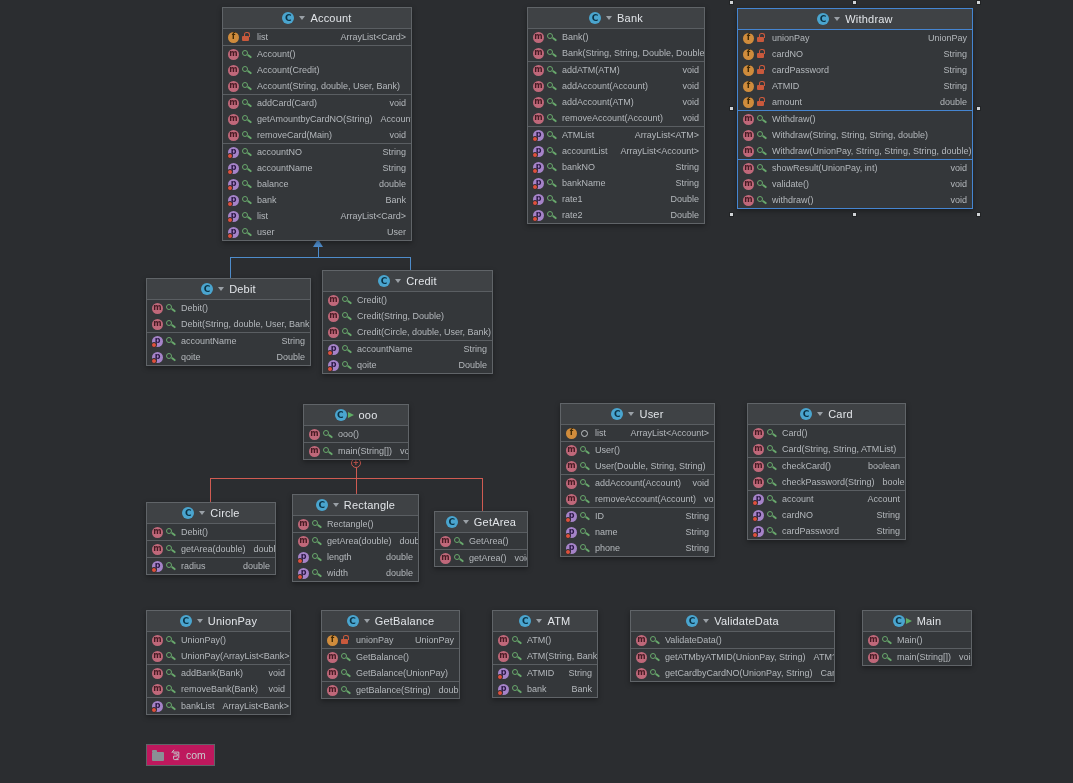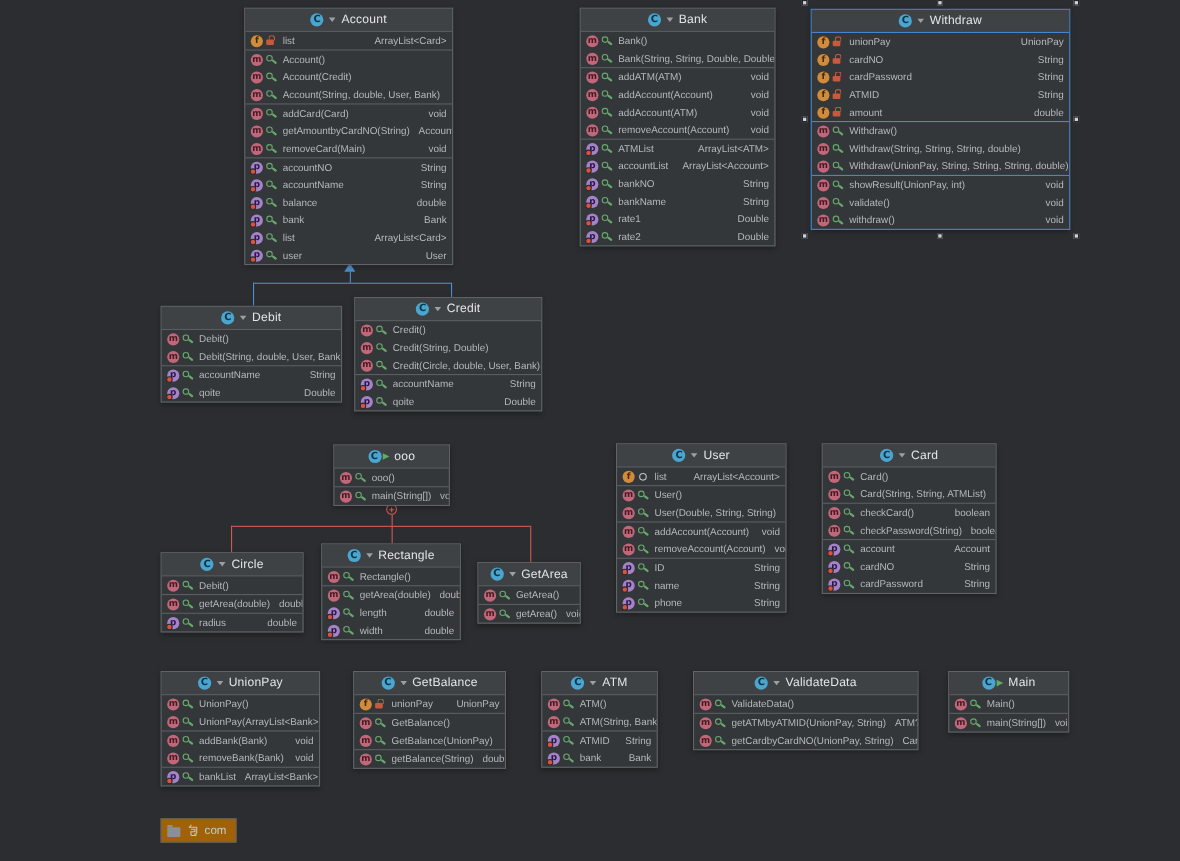--- a/index.html
+++ b/index.html
@@ -68,21 +68,21 @@
   .edge-seg { position:absolute; }
   .arrow-up { position:absolute; width:0; height:0;
               border-left:5px solid transparent; border-right:5px solid transparent;
               border-bottom:8px solid var(--edge_blue,#4e8ccb); }
   .anchor-plus { position:absolute; width:10px; height:10px; border-radius:50%;
                  border:1px solid var(--edge_red,#d05b52); background:var(--canvas,#2b2d30);
                  display:flex; align-items:center; justify-content:center;
                  font-size:9px; line-height:1; font-weight:bold; }
   
   .pkg { position:absolute; display:flex; align-items:center; gap:5px; height:22px;
-         padding:0 8px 0 5px; background:#a16207; border:1px solid var(--node_border,#606468);
+         padding:0 8px 0 5px; background:#be185d; border:1px solid var(--node_border,#606468);
          color:#c8cbce; font-size:10.5px; }
   .folder { position:relative; width:12px; height:9px; background:#8a9095; border-radius:1px; margin-top:2px; flex:none; }
   .folder::before { content:""; position:absolute; top:-2px; left:0; width:5px; height:2px;
                     background:#8a9095; border-radius:1px 1px 0 0; }
 </style>
 </head>
 <body>
 
 <div id="diagram">
   <div id="edges-layer">

